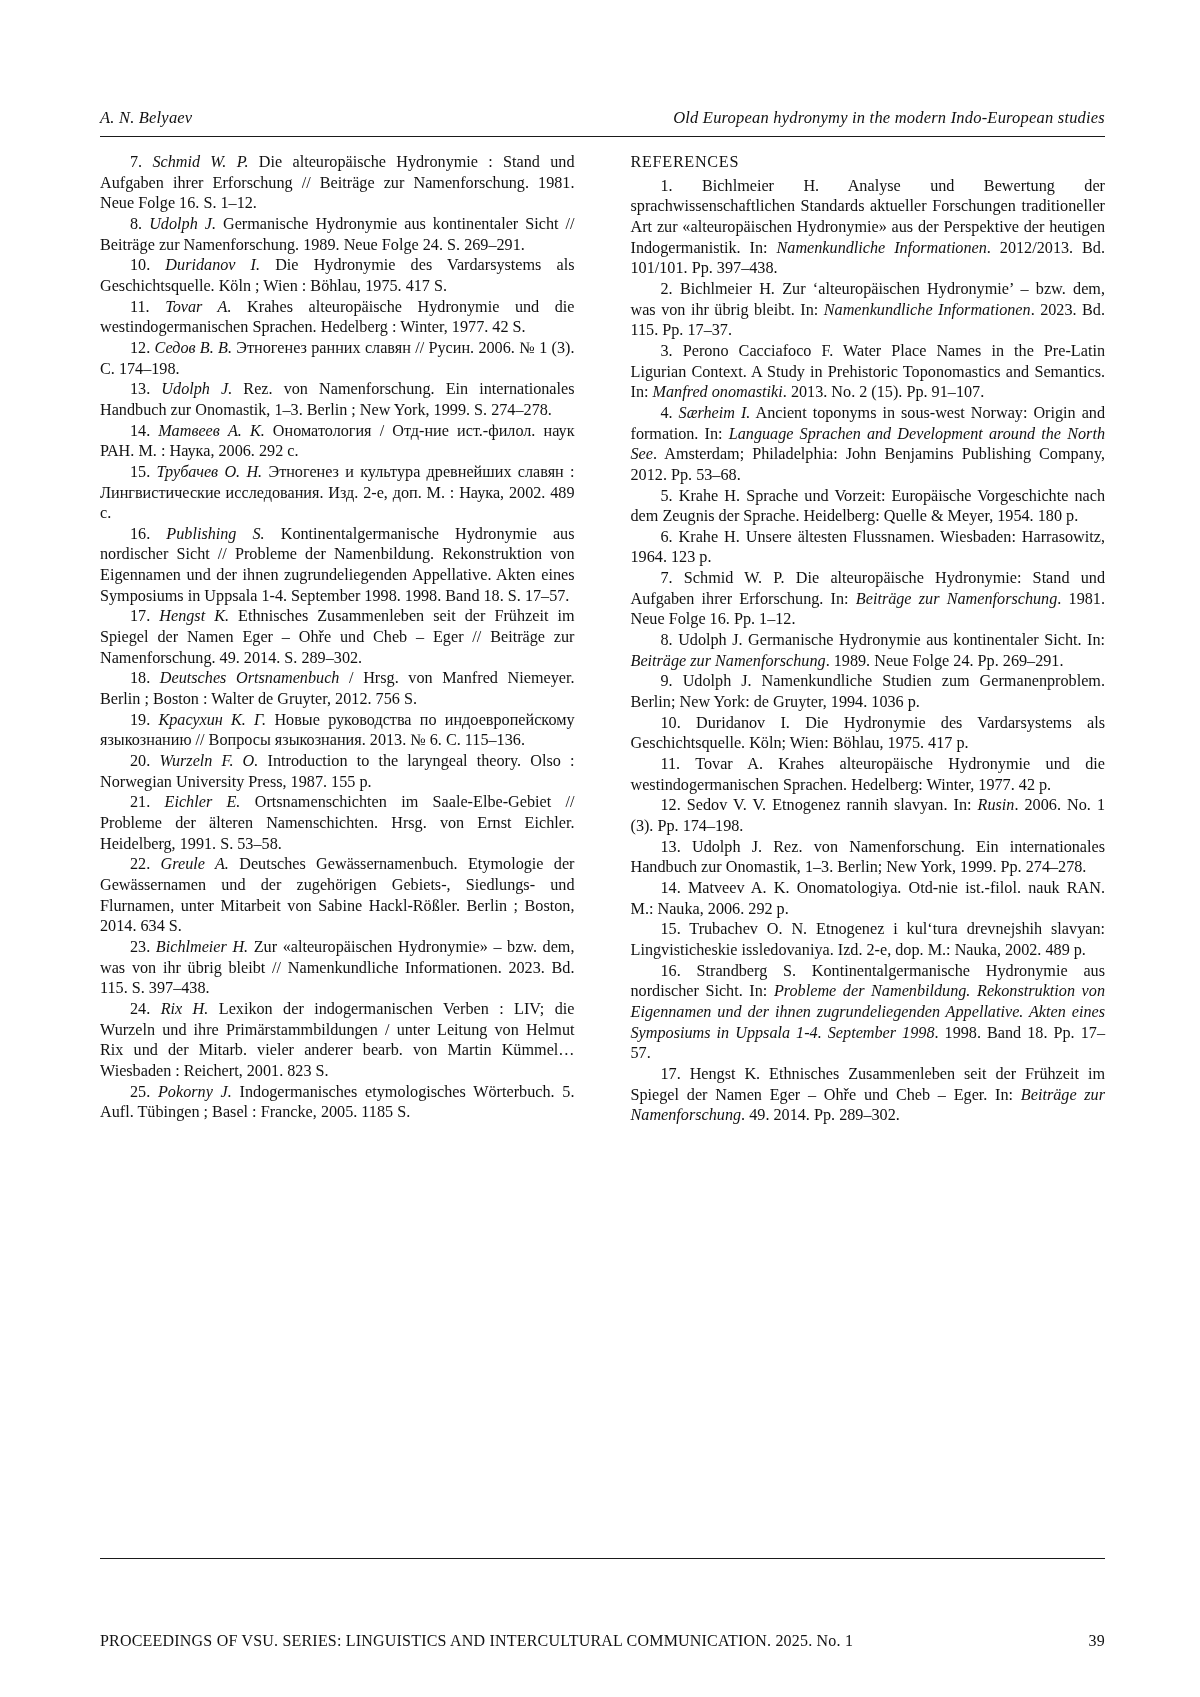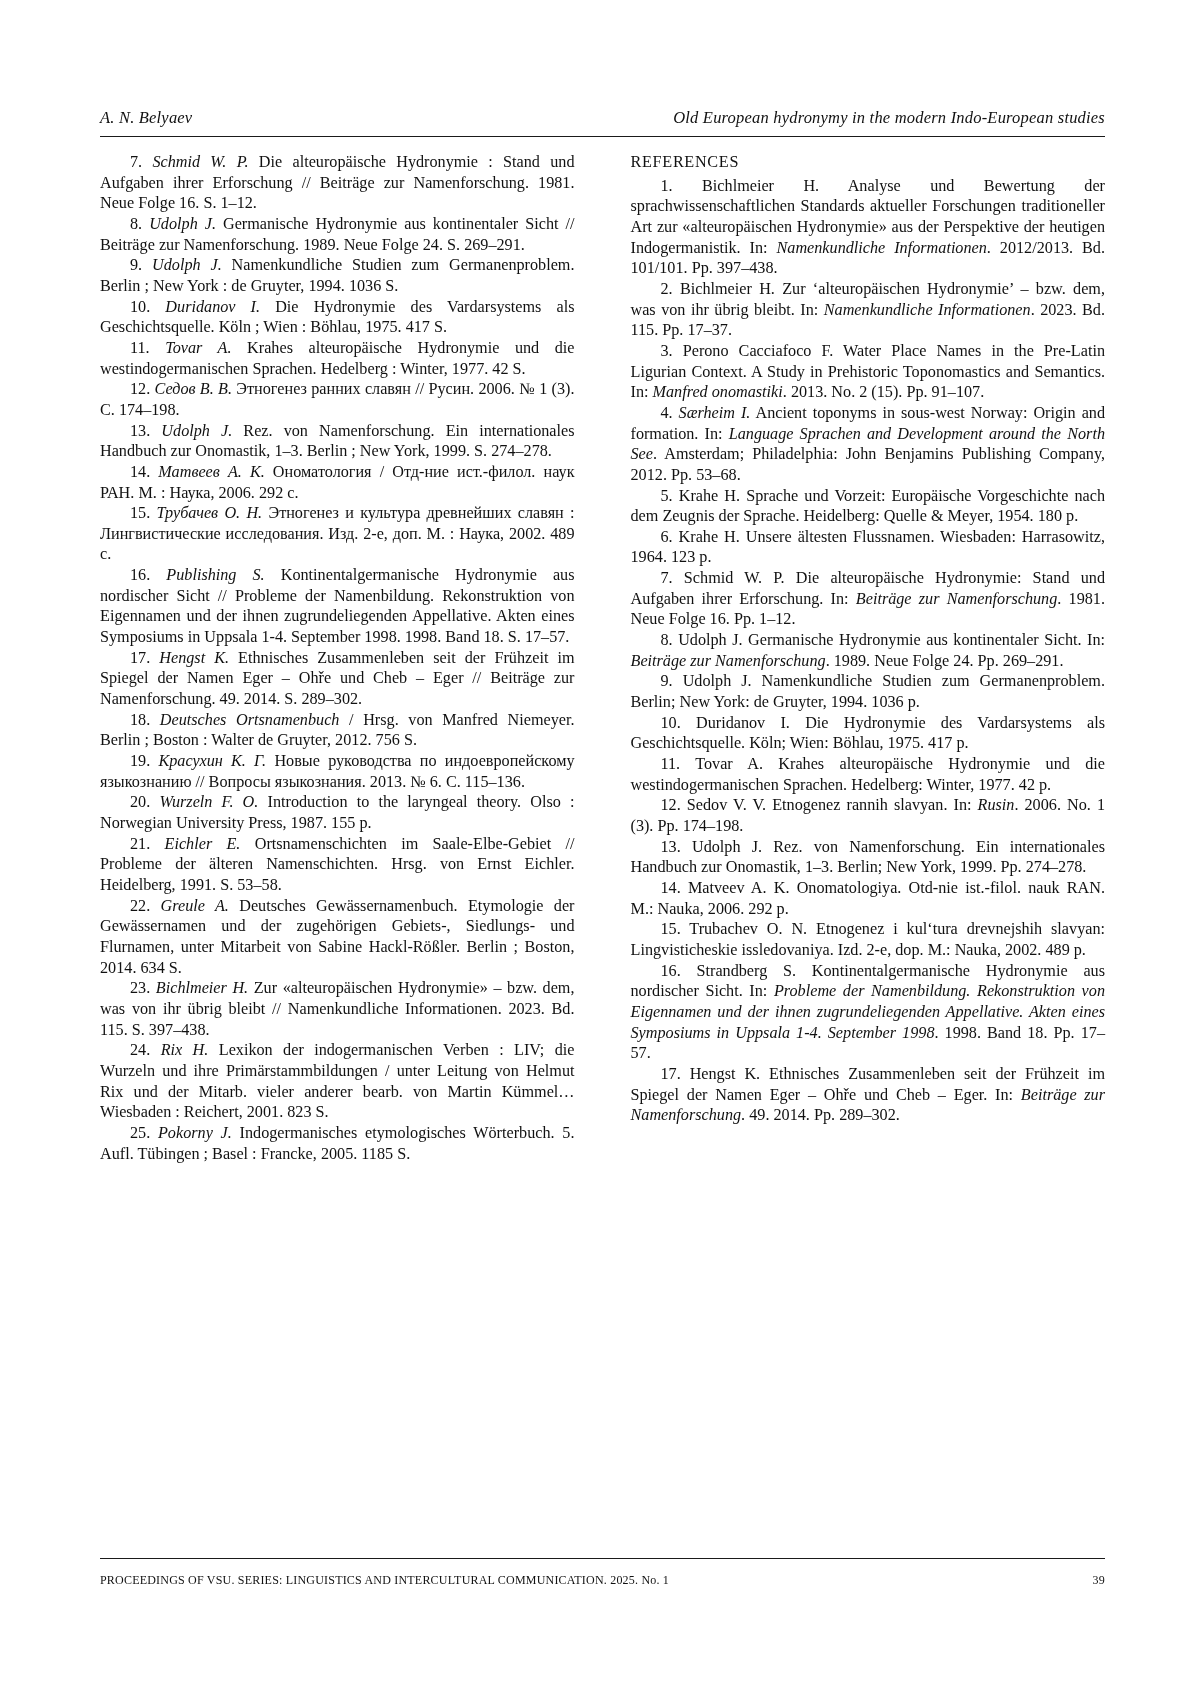--- a/index.html
+++ b/index.html
@@ -79,26 +79,26 @@
     position: absolute;
     left: 100px;
     top: 1558px;
     width: 1005px;
     height: 1px;
     background: #1a1a1a;
   }
   .footer {
     position: absolute;
     left: 100px;
-    top: 1573px;
+    top: 1632px;
     width: 1005px;
     display: flex;
     justify-content: space-between;
     align-items: baseline;
-    font-size: 12px;
+    font-size: 16px;
     letter-spacing: 0.2px;
   }
   .footer .ftext { white-space: nowrap; }
   .footer .pageno { white-space: nowrap; }
 </style>
 </head>
 <body>
 
 <div class="page">
 
@@ -106,21 +106,20 @@
     <span class="left">A. N. Belyaev</span>
     <span class="right">Old European hydronymy in the modern Indo-European studies</span>
   </div>
 
   <div class="rule-top"></div>
 
   <div class="columns">
     <div class="col" id="left-col">
         <p>7. <i>Schmid W. P.</i> Die alteuropäische Hydronymie : Stand und Aufgaben ihrer Erforschung // Beiträge zur Namenforschung. 1981. Neue Folge 16. S. 1–12.</p>
         <p>8. <i>Udolph J.</i> Germanische Hydronymie aus kontinentaler Sicht // Beiträge zur Namenforschung. 1989. Neue Folge 24. S. 269–291.</p>
-        <p>9. <i>Udolph J.</i> Namenkundliche Studien zum Germanenproblem. Berlin ; New York : de Gruyter, 1994. 1036 S.</p>
         <p>10. <i>Duridanov I.</i> Die Hydronymie des Vardarsystems als Geschichtsquelle. Köln ; Wien : Böhlau, 1975. 417 S.</p>
         <p>11. <i>Tovar A.</i> Krahes alteuropäische Hydronymie und die westindogermanischen Sprachen. Hedelberg : Winter, 1977. 42 S.</p>
         <p>12. <i>Седов В. В.</i> Этногенез ранних славян // Русин. 2006. № 1 (3). С. 174–198.</p>
         <p>13. <i>Udolph J.</i> Rez. von Namenforschung. Ein internationales Handbuch zur Onomastik, 1–3. Berlin ; New York, 1999. S. 274–278.</p>
         <p>14. <i>Матвеев А. К.</i> Ономатология / Отд-ние ист.-филол. наук РАН. М. : Наука, 2006. 292 с.</p>
         <p>15. <i>Трубачев О. Н.</i> Этногенез и культура древнейших славян : Лингвистические исследования. Изд. 2-е, доп. М. : Наука, 2002. 489 с.</p>
         <p>16. <i>Publishing S.</i> Kontinentalgermanische Hydronymie aus nordischer Sicht // Probleme der Namenbildung. Rekonstruktion von Eigennamen und der ihnen zugrundeliegenden Appellative. Akten eines Symposiums in Uppsala 1-4. September 1998. 1998. Band 18. S. 17–57.</p>
         <p>17. <i>Hengst K.</i> Ethnisches Zusammenleben seit der Frühzeit im Spiegel der Namen Eger – Ohře und Cheb – Eger // Beiträge zur Namenforschung. 49. 2014. S. 289–302.</p>
         <p>18. <i>Deutsches Ortsnamenbuch</i> / Hrsg. von Manfred Niemeyer. Berlin ; Boston : Walter de Gruyter, 2012. 756 S.</p>
         <p>19. <i>Красухин К. Г.</i> Новые руководства по индоевропейскому языкознанию // Вопросы языкознания. 2013. № 6. С. 115–136.</p>

